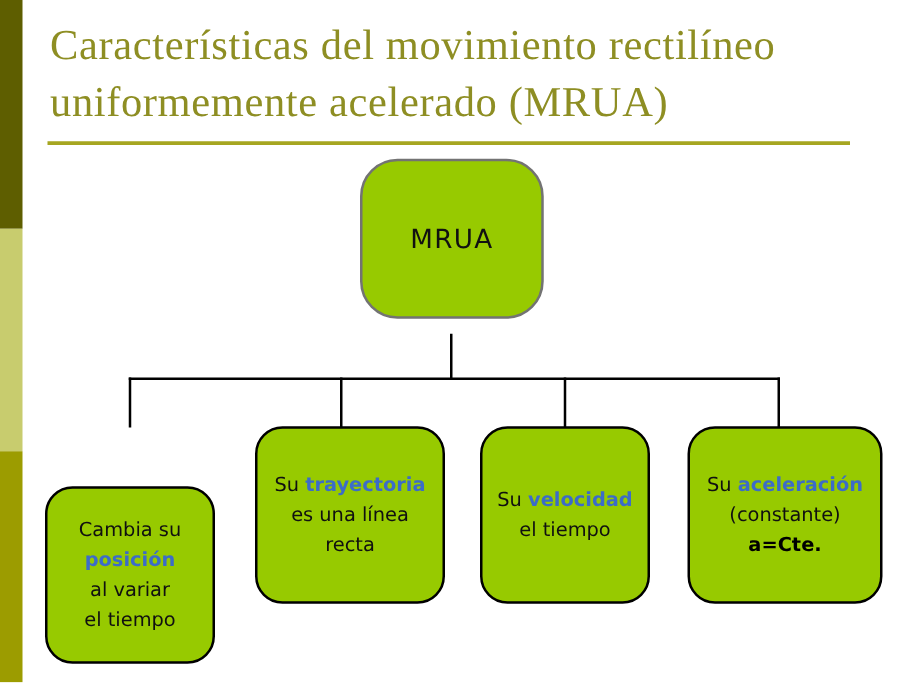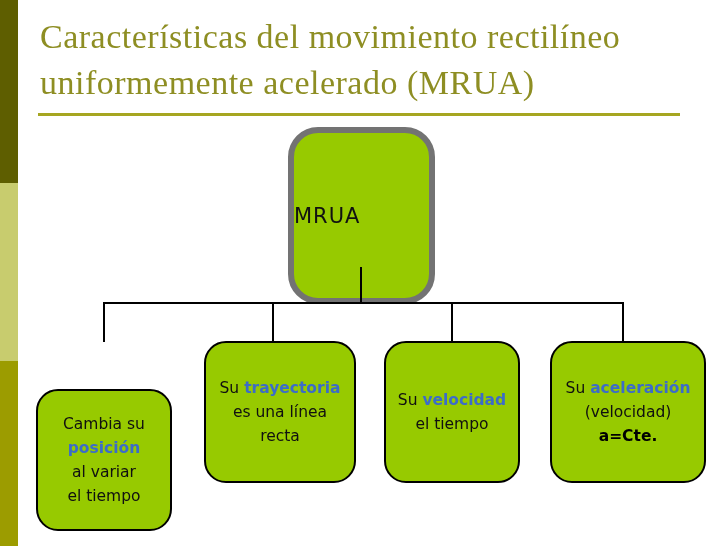--- a/index.html
+++ b/index.html
@@ -24,24 +24,24 @@
     color:#8e8e23;margin:0;letter-spacing:0.5px;
   }
   .title-line{display:block;white-space:nowrap;font-family:Liberation Serif, serif;}
   .title-underline{
     position:absolute;left:38px;top:113px;width:642px;height:3px;
     background:#a6a621;
   }
 
   
   .root-box{
-    position:absolute;left:288px;top:127px;width:147px;height:177px;
-    background:#97ca00;border:6px solid #737373;border-radius:30px;
+    position:absolute;left:288px;top:127px;width:147px;height:128px;
+    background:#97ca00;border:2px solid #737373;border-radius:30px;
     box-sizing:border-box;
-    display:flex;align-items:center;
+    display:flex;align-items:center;justify-content:center;
   }
   .root-label{
     font-size:21px;color:#111;letter-spacing:1px;
   }
   .connector{position:absolute;background:#000;}
   .stem{left:360px;top:267px;width:2px;height:37px;}
   .hbar{left:103px;top:302px;width:521px;height:2px;}
   .drop{top:302px;width:2px;height:40px;}
   .drop-0{left:103px;}
   .drop-1{left:272px;}
@@ -109,19 +109,19 @@
     </div>
     <div class="child-box box-2" style="background-color: rgb(151, 202, 0);">
       <div class="box-text">
           <div class="box-line"><span>Su </span><span class="hl" style="color: rgb(60, 108, 200);">velocidad</span></div>
           <div class="box-line"><span>el tiempo</span></div>
         </div>
     </div>
     <div class="child-box box-3" style="background-color: rgb(151, 202, 0);">
       <div class="box-text">
           <div class="box-line"><span>Su </span><span class="hl" style="color: rgb(60, 108, 200);">aceleración</span></div>
-          <div class="box-line"><span>(velocidad)</span></div>
+          <div class="box-line"><span>(constante)</span></div>
           <div class="box-line"><span class="bold">a=Cte.</span></div>
         </div>
     </div>
   </div>
 
 </div>
 
 </body></html>

